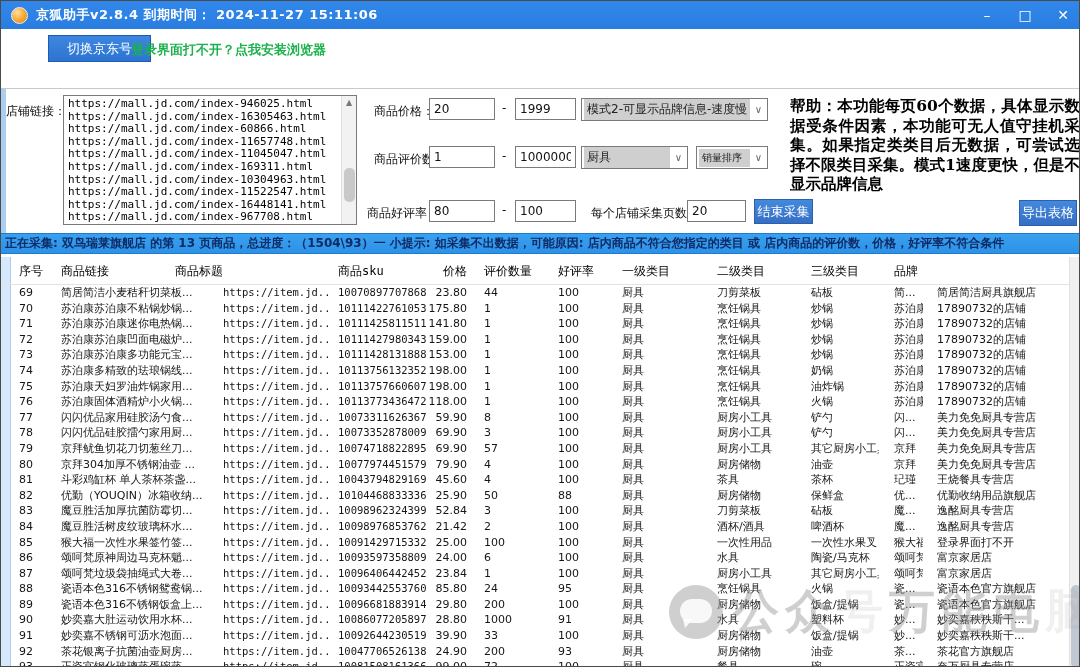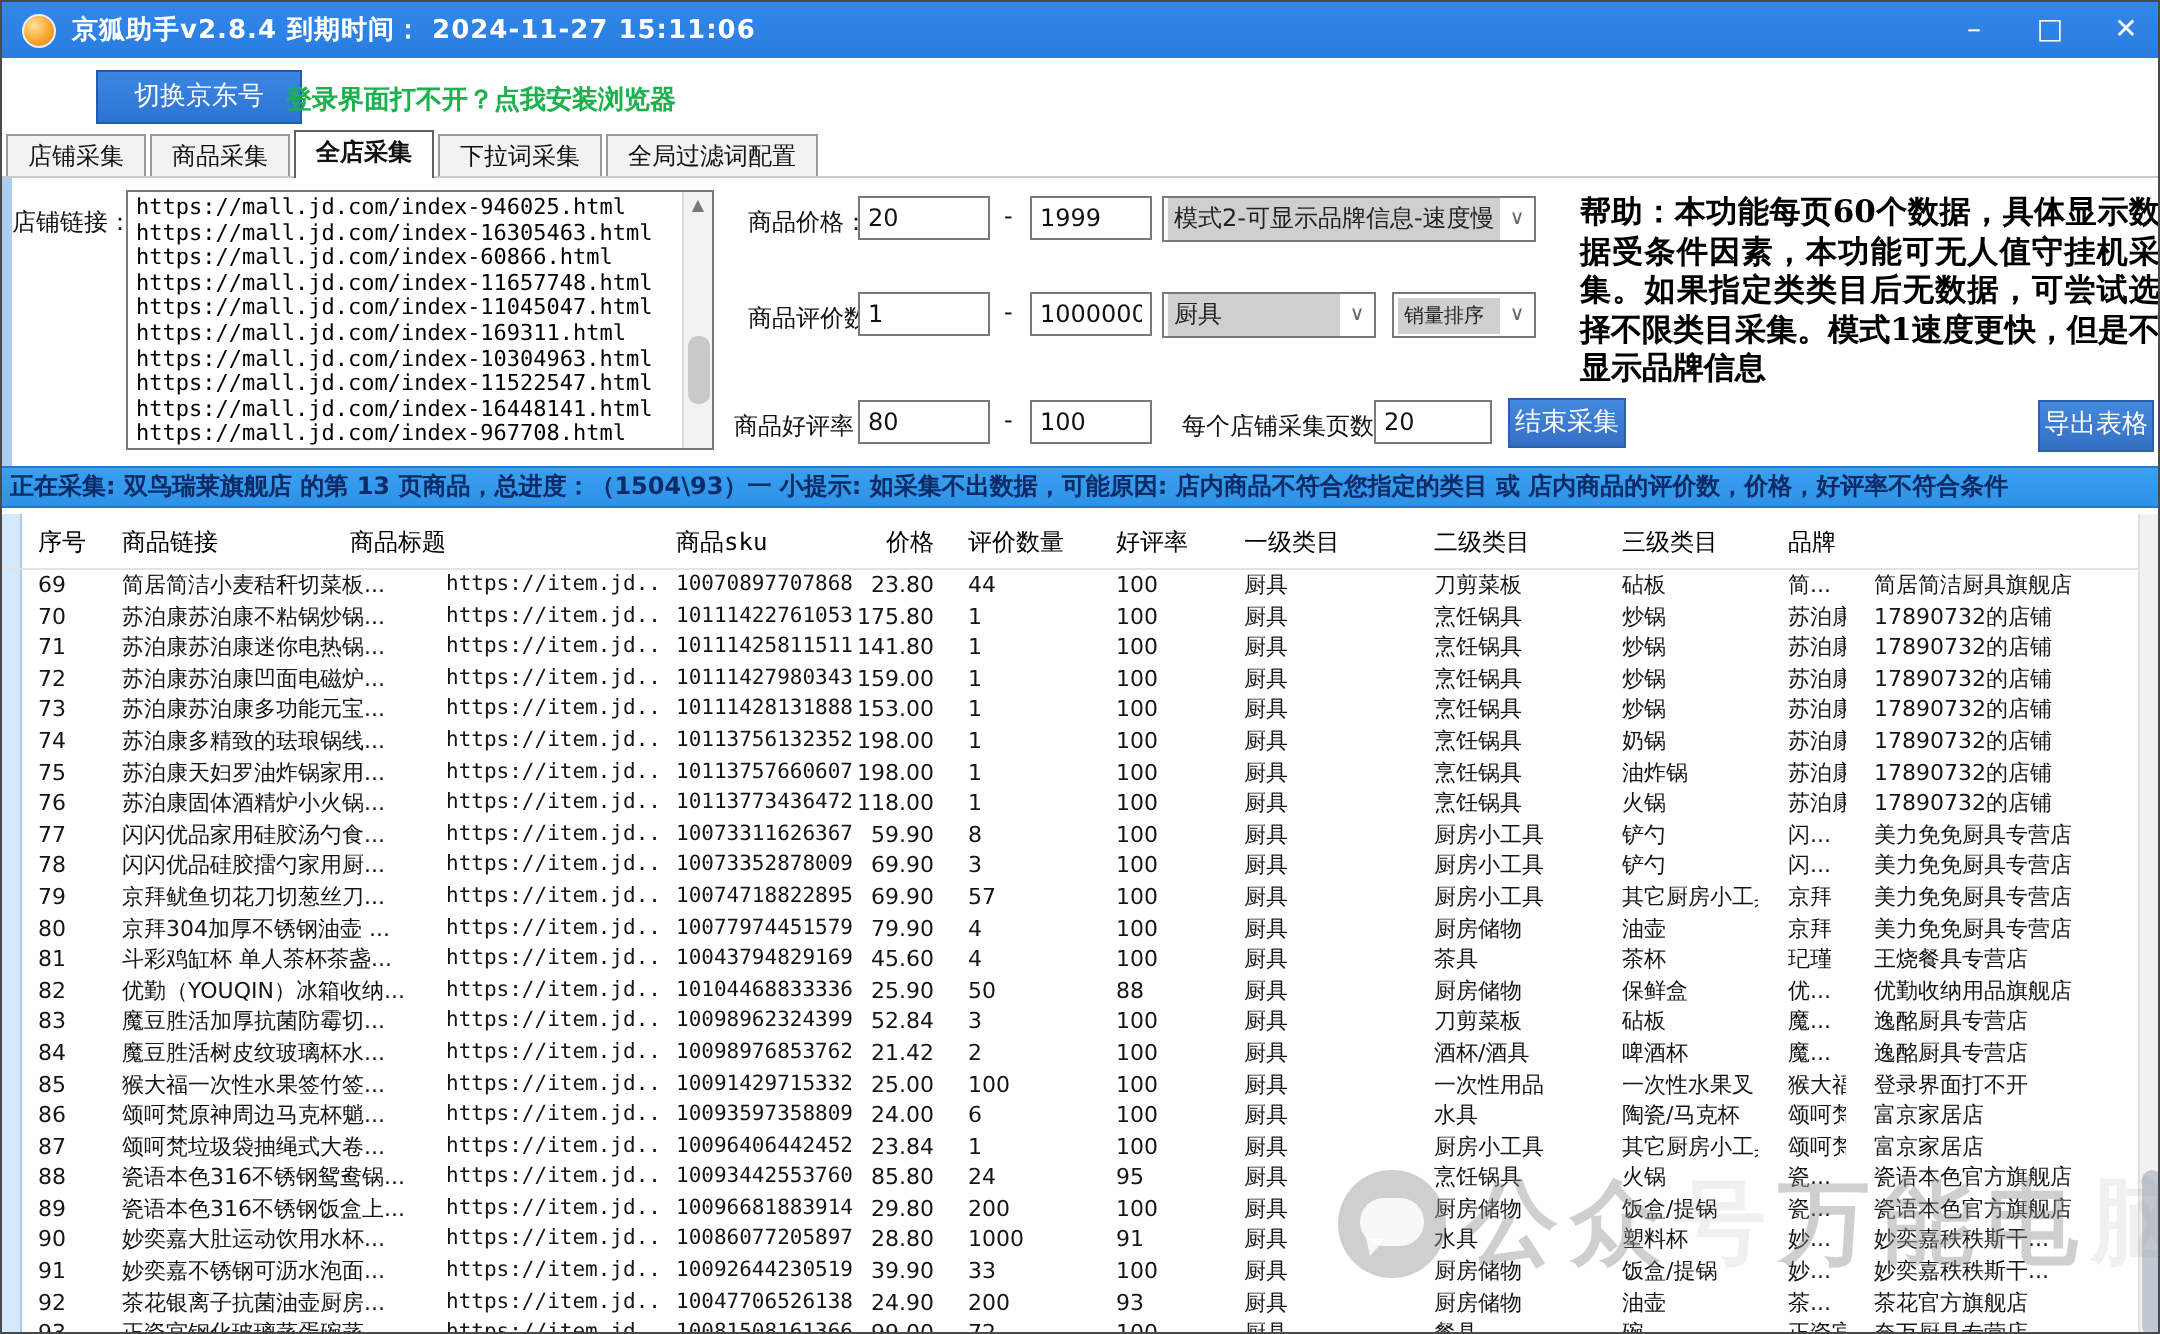--- a/index.html
+++ b/index.html
@@ -15,21 +15,21 @@
   .app-icon { width:17px; height:17px; border-radius:50%; margin:0 8px 0 10px;
     background:radial-gradient(circle at 35% 32%, #ffe09a 0%, #f7a62e 55%, #d9821a 100%);
     border:1px solid #e9eef6; }
   .title-text { color:#fff; font-size:13px; font-weight:bold; letter-spacing:.5px; }
   .win-controls { position:absolute; right:8px; top:0; height:28px; display:flex; align-items:center; gap:18px; }
   .win-btn { color:#fff; font-size:14px; width:20px; text-align:center; cursor:default; line-height:28px; }
   
   .switch-btn { position:absolute; left:7px; top:34px; width:103px; height:27px;
     background:linear-gradient(#3c86e0,#2d74d2); border:1px solid #1f5cb0; color:#fff;
     font-size:13px; text-align:center; line-height:25px;margin-left:40px; }
-  .tip-link { position:absolute; left:130px; top:40px; color:#1db14e; font-size:13px; font-weight:bold;margin-left:12px; }
+  .tip-link { position:absolute; left:130px; top:40px; color:#1db14e; font-size:13px; font-weight:bold; }
   
   .tabbar { position:absolute; left:2px; top:64px; display:flex; align-items:flex-end; height:24px; }
   .tab { height:22px; padding:0 10px; font-size:12px; line-height:21px; color:#111;
     border:1px solid #9a9a9a; border-bottom:none; background:#f2f2f2; margin-right:2px; }
   .tab.active { height:24px; background:#fff; border-color:#5f5f5f; font-weight:bold; position:relative; z-index:2; }
   .panel-top-line { position:absolute; left:0; top:87px; width:1080px; height:1px; background:#c9c9c9; }
   .panel-left-strip { position:absolute; left:0; top:88px; width:5px; height:144px; background:#aacdf0; }
   
   .lbl { position:absolute; font-size:12px; color:#111; white-space:nowrap; }
   .txt-input { position:absolute; height:22px; border:1px solid #7a7a7a; font-size:12px;
@@ -101,27 +101,20 @@
     <div class="win-controls">
       <div class="win-btn">–</div>
       <div class="win-btn">□</div>
       <div class="win-btn">✕</div>
     </div>
   </div>
 
   <div class="switch-btn">切换京东号</div>
   <div class="tip-link">登录界面打不开？点我安装浏览器</div>
 
-  <div class="tabbar">
-      <div class="tab">店铺采集</div>
-      <div class="tab">商品采集</div>
-      <div class="tab active">全店采集</div>
-      <div class="tab">下拉词采集</div>
-      <div class="tab">全局过滤词配置</div>
-    </div>
   <div class="panel-top-line"></div>
   <div class="panel-left-strip"></div>
 
   <div class="lbl" style="left:5px; top:102px;">店铺链接：</div>
   <div class="links-area">
     <textarea class="links-text" spellcheck="false" style="">https://mall.jd.com/index-946025.html
 https://mall.jd.com/index-16305463.html
 https://mall.jd.com/index-60866.html
 https://mall.jd.com/index-11657748.html
 https://mall.jd.com/index-11045047.html

